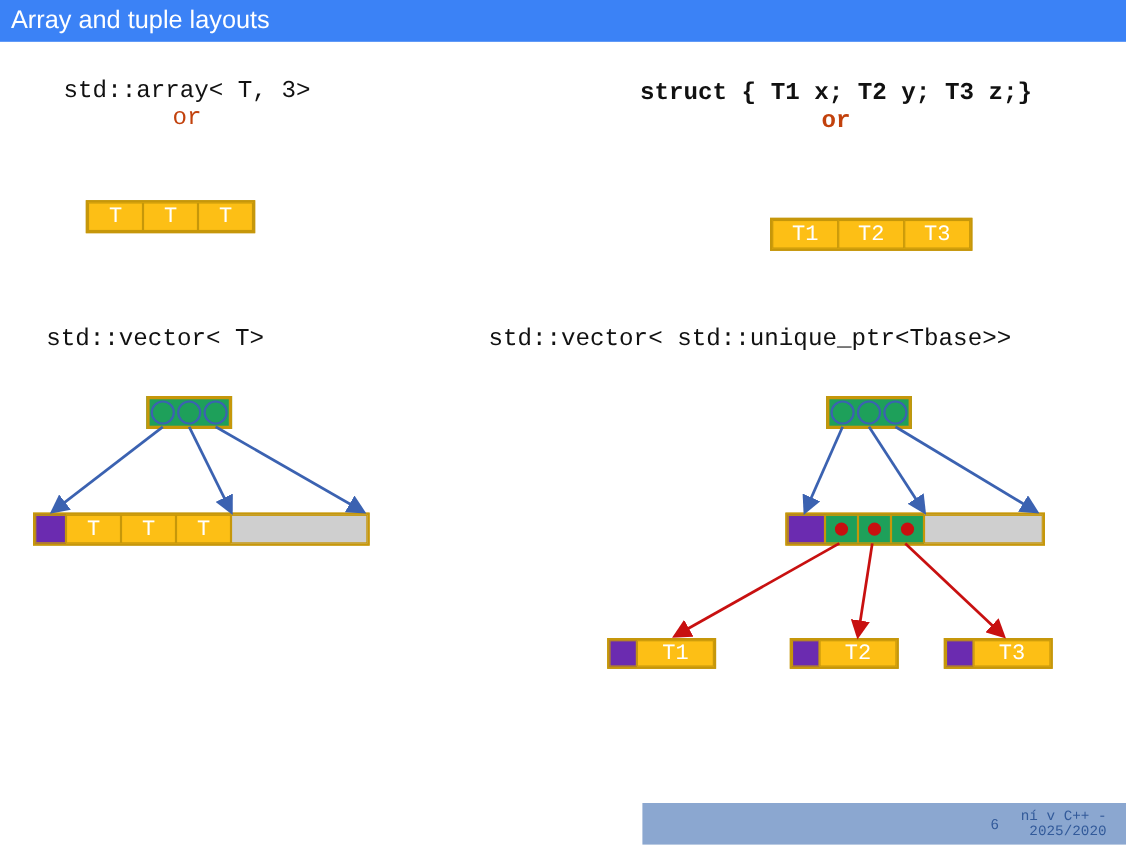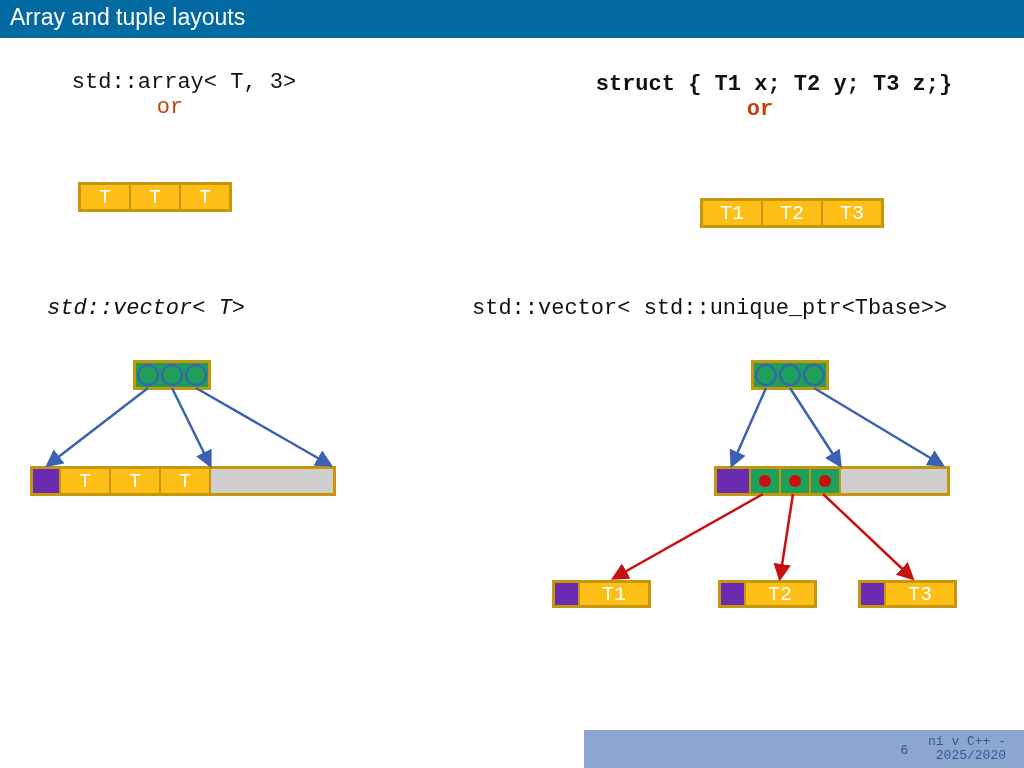--- a/index.html
+++ b/index.html
@@ -6,21 +6,21 @@
   body {
     margin: 0;
     width: 1024px;
     height: 768px;
     font-family: Consolas, "Courier New", monospace;
     background: #fff;
     position: relative;
     overflow: hidden;
   }
   .title-bar {
-    background: #0369a1;
+    background: #3b82f6;
     color: #fff;
     font-family: "Segoe UI", Arial, sans-serif;
     font-size: 23px;
     padding: 4px 10px 7px 10px;
   }
   .footer-bar {
     position: absolute;
     bottom: 0; right: 0;
     height: 38px;
     width: 440px;
@@ -39,21 +39,20 @@
   }
   .footer-course { line-height: 1.1; font-family: Liberation Mono, monospace; }
   .quad {
     position: absolute;
   }
   .code-hdr {
     font-size: 22px;
     text-align: center;
     color: #111;
     white-space: pre;
-    margin-left: 28px;
   }
   .code-sub {
     font-size: 22px;
     text-align: center;
     color: #c2410c;
     white-space: pre;
   }
   
   .cells {
     display: flex;
@@ -123,21 +122,21 @@
   <div class="code-sub">or</div>
 </div>
 <div class="quad" style="left:700px; top:198px;">
   <div class="cells">
     <div class="cell wl">T1</div>
     <div class="cell wl">T2</div>
     <div class="cell wl">T3</div>
   </div>
 </div>
 
-<div class="quad" style="left:19px; top:296px;font-style:italic;">
+<div class="quad" style="left:42px; top:296px;">
   <div class="code-hdr" style="text-align:left;">std::vector&lt; T&gt;</div>
 </div>
 
 <div class="quad greenbox" style="left:133px; top:360px;">
   <div class="slot"></div>
   <div class="slot"></div>
   <div class="slot"></div>
 </div>
 
 <div class="quad" style="left:30px; top:466px;">

